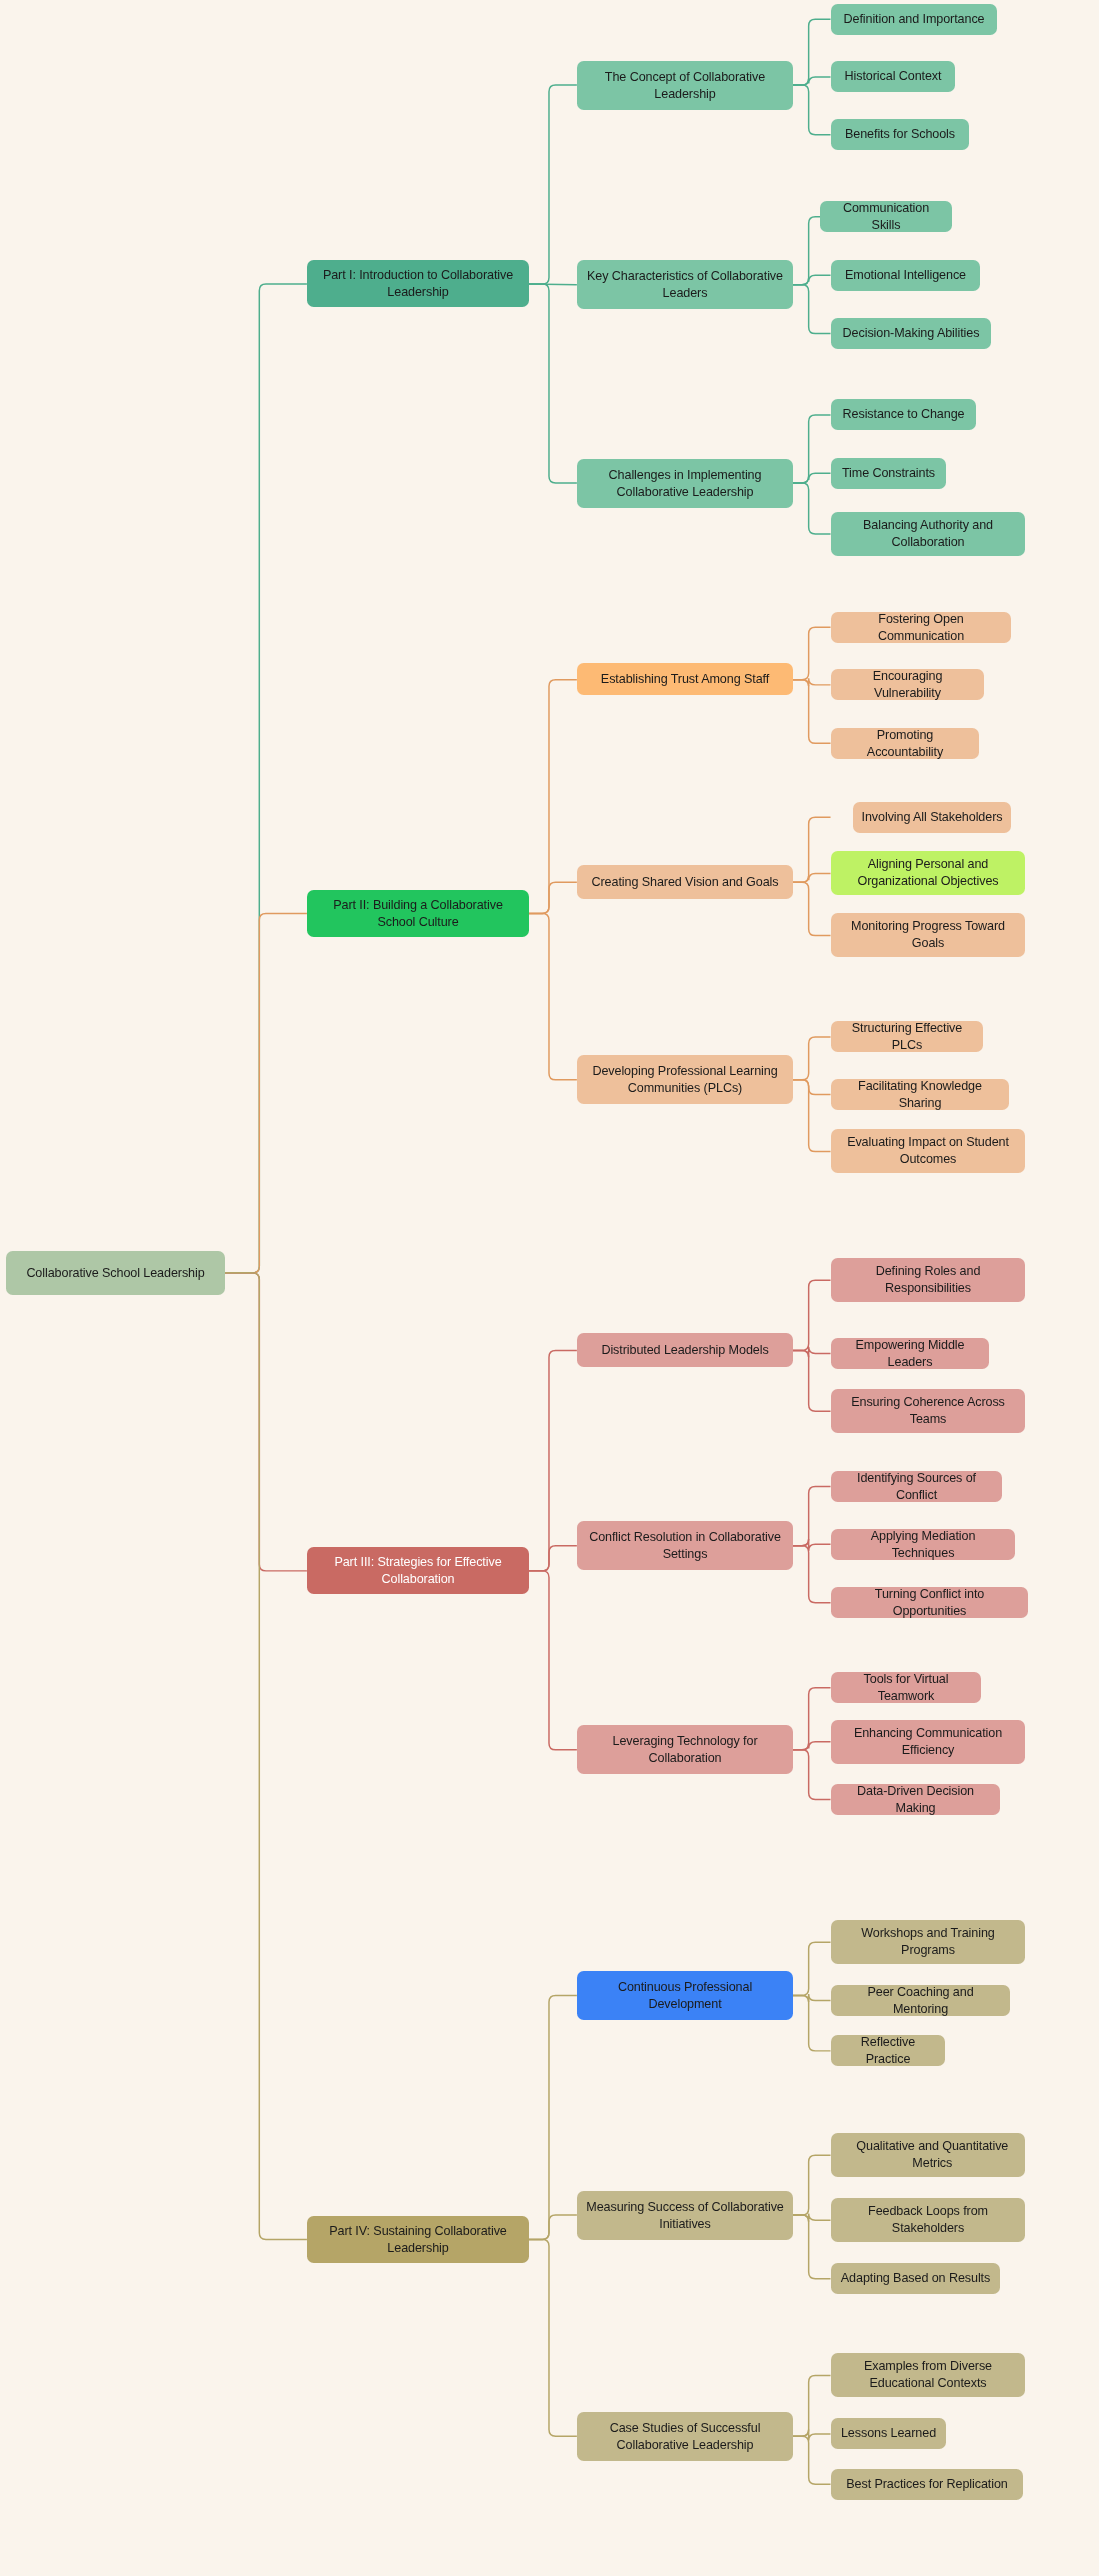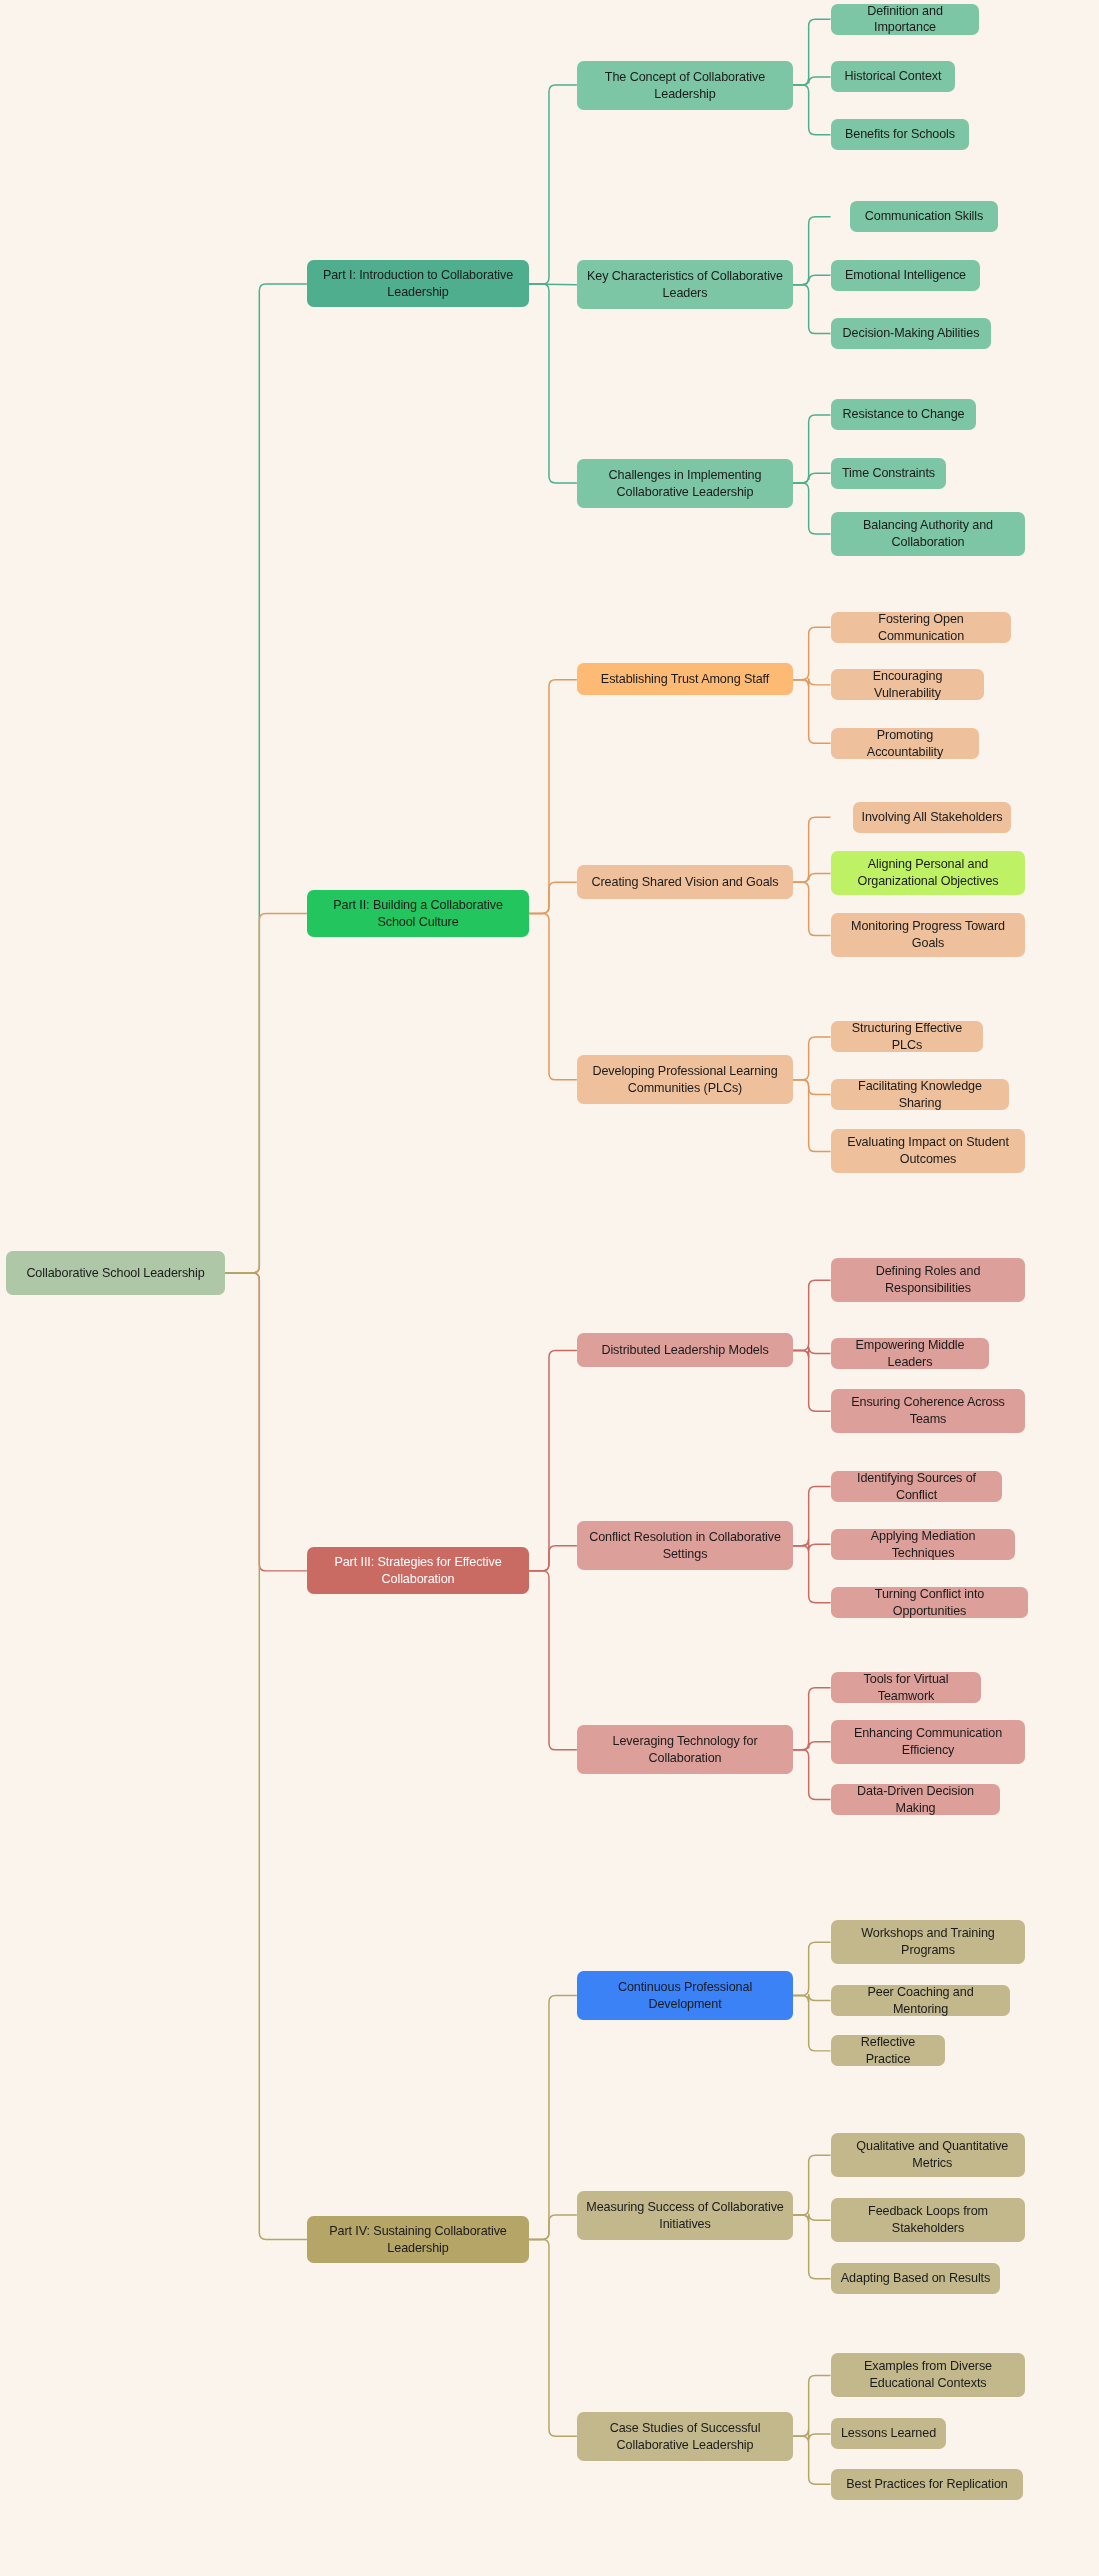--- a/index.html
+++ b/index.html
@@ -93,33 +93,33 @@
   <div id="nodes">
       <div class="node root" style="left: 6px; top: 1251px; width: 219px; height: 44px; background: rgb(174, 199, 166);">
         <span>Collaborative School Leadership</span>
       </div>
       <div class="node l1" style="left: 307px; top: 260px; width: 222px; height: 47px; background: rgb(78, 174, 141);">
         <span>Part I: Introduction to Collaborative Leadership</span>
       </div>
       <div class="node l2" style="left: 577px; top: 61px; width: 216px; height: 49px; background: rgb(124, 197, 165);">
         <span>The Concept of Collaborative Leadership</span>
       </div>
-      <div class="node l3" style="left: 831px; top: 3.7px; width: 148px; height: 31px; background: rgb(124, 197, 165);">
+      <div class="node l3" style="left: 831px; top: 3.7px; width: 166px; height: 31px; background: rgb(124, 197, 165);">
         <span>Definition and Importance</span>
       </div>
       <div class="node l3" style="left: 831px; top: 61px; width: 124px; height: 31px; background: rgb(124, 197, 165);">
         <span>Historical Context</span>
       </div>
       <div class="node l3" style="left: 831px; top: 119px; width: 138px; height: 31px; background: rgb(124, 197, 165);">
         <span>Benefits for Schools</span>
       </div>
       <div class="node l2" style="left: 577px; top: 260px; width: 216px; height: 49px; background: rgb(124, 197, 165);">
         <span>Key Characteristics of Collaborative Leaders</span>
       </div>
-      <div class="node l3" style="left: 850px; top: 201px; width: 148px; height: 31px; background: rgb(124, 197, 165);">
+      <div class="node l3" style="left: 820px; top: 201px; width: 132px; height: 31px; background: rgb(124, 197, 165);">
         <span>Communication Skills</span>
       </div>
       <div class="node l3" style="left: 831px; top: 260px; width: 149px; height: 31px; background: rgb(124, 197, 165);">
         <span>Emotional Intelligence</span>
       </div>
       <div class="node l3" style="left: 831px; top: 318px; width: 160px; height: 31px; background: rgb(124, 197, 165);">
         <span>Decision-Making Abilities</span>
       </div>
       <div class="node l2" style="left: 577px; top: 459px; width: 216px; height: 49px; background: rgb(124, 197, 165);">
         <span>Challenges in Implementing Collaborative Leadership</span>

